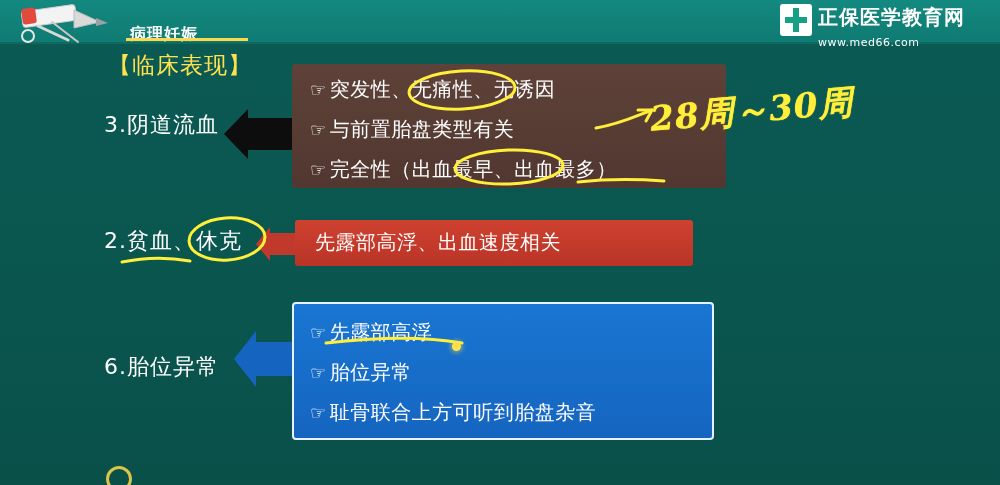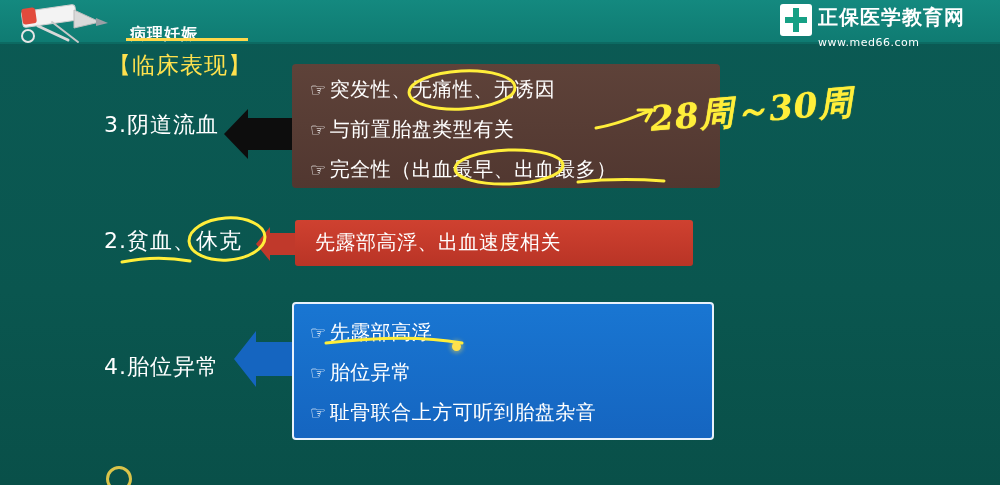--- a/index.html
+++ b/index.html
@@ -138,20 +138,21 @@
   
   #box1 {
     position: absolute;
     left: 292px;
     top: 64px;
     width: 428px;
     height: 124px;
     background: #5a3f35;
     background: linear-gradient(180deg, #5e4239 0%, #513730 100%);
     border-radius: 4px;
+    padding-left: 6px;
   }
   #box1 .line {
     position: absolute;
     left: 18px;
     font-size: 20px;
     color: #ffffff;
     white-space: nowrap;
     letter-spacing: 0.5px;
   }
   #box1-l1 { top: 12px; }
@@ -273,21 +274,21 @@
       <div id="logo-mark"></div>
       <div id="logo-text">正保医学教育网</div>
       <div id="logo-url">www.med66.com</div>
     </div>
   </div>
 
   <div id="section-heading">【临床表现】</div>
 
   <div class="left-item" id="item-1">3.阴道流血</div>
   <div class="left-item" id="item-2">2.贫血、休克</div>
-  <div class="left-item" id="item-3">4.胎位异常</div>
+  <div class="left-item" id="item-3">6.胎位异常</div>
 
   <svg class="arrow" style="left:222px; top:108px;" width="72" height="52" viewBox="0 0 72 52">
     <path d="M72 10 L72 42 L26 42 L26 51 L2 26 L26 1 L26 10 Z" fill="#0d0d0d"></path>
   </svg>
 
   <svg class="arrow" style="left:254px; top:226px;" width="44" height="36" viewBox="0 0 44 36">
     <path d="M44 7 L44 29 L16 29 L16 35 L2 18 L16 1 L16 7 Z" fill="#c0392b"></path>
   </svg>
 
   <svg class="arrow" style="left:232px; top:330px;" width="64" height="58" viewBox="0 0 64 58">

